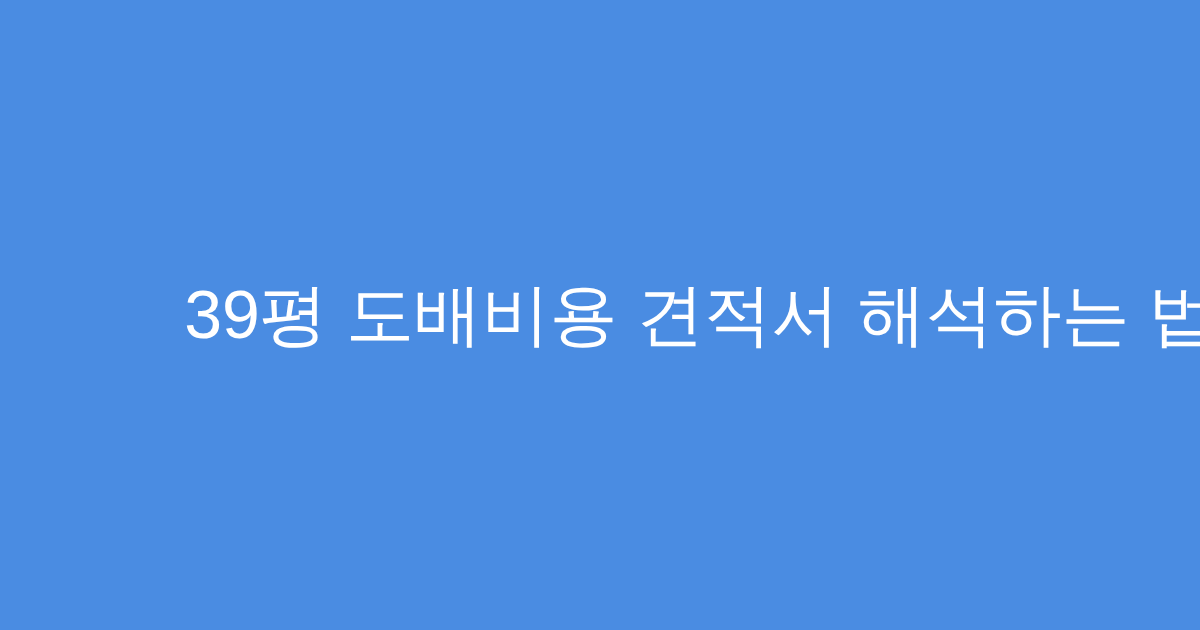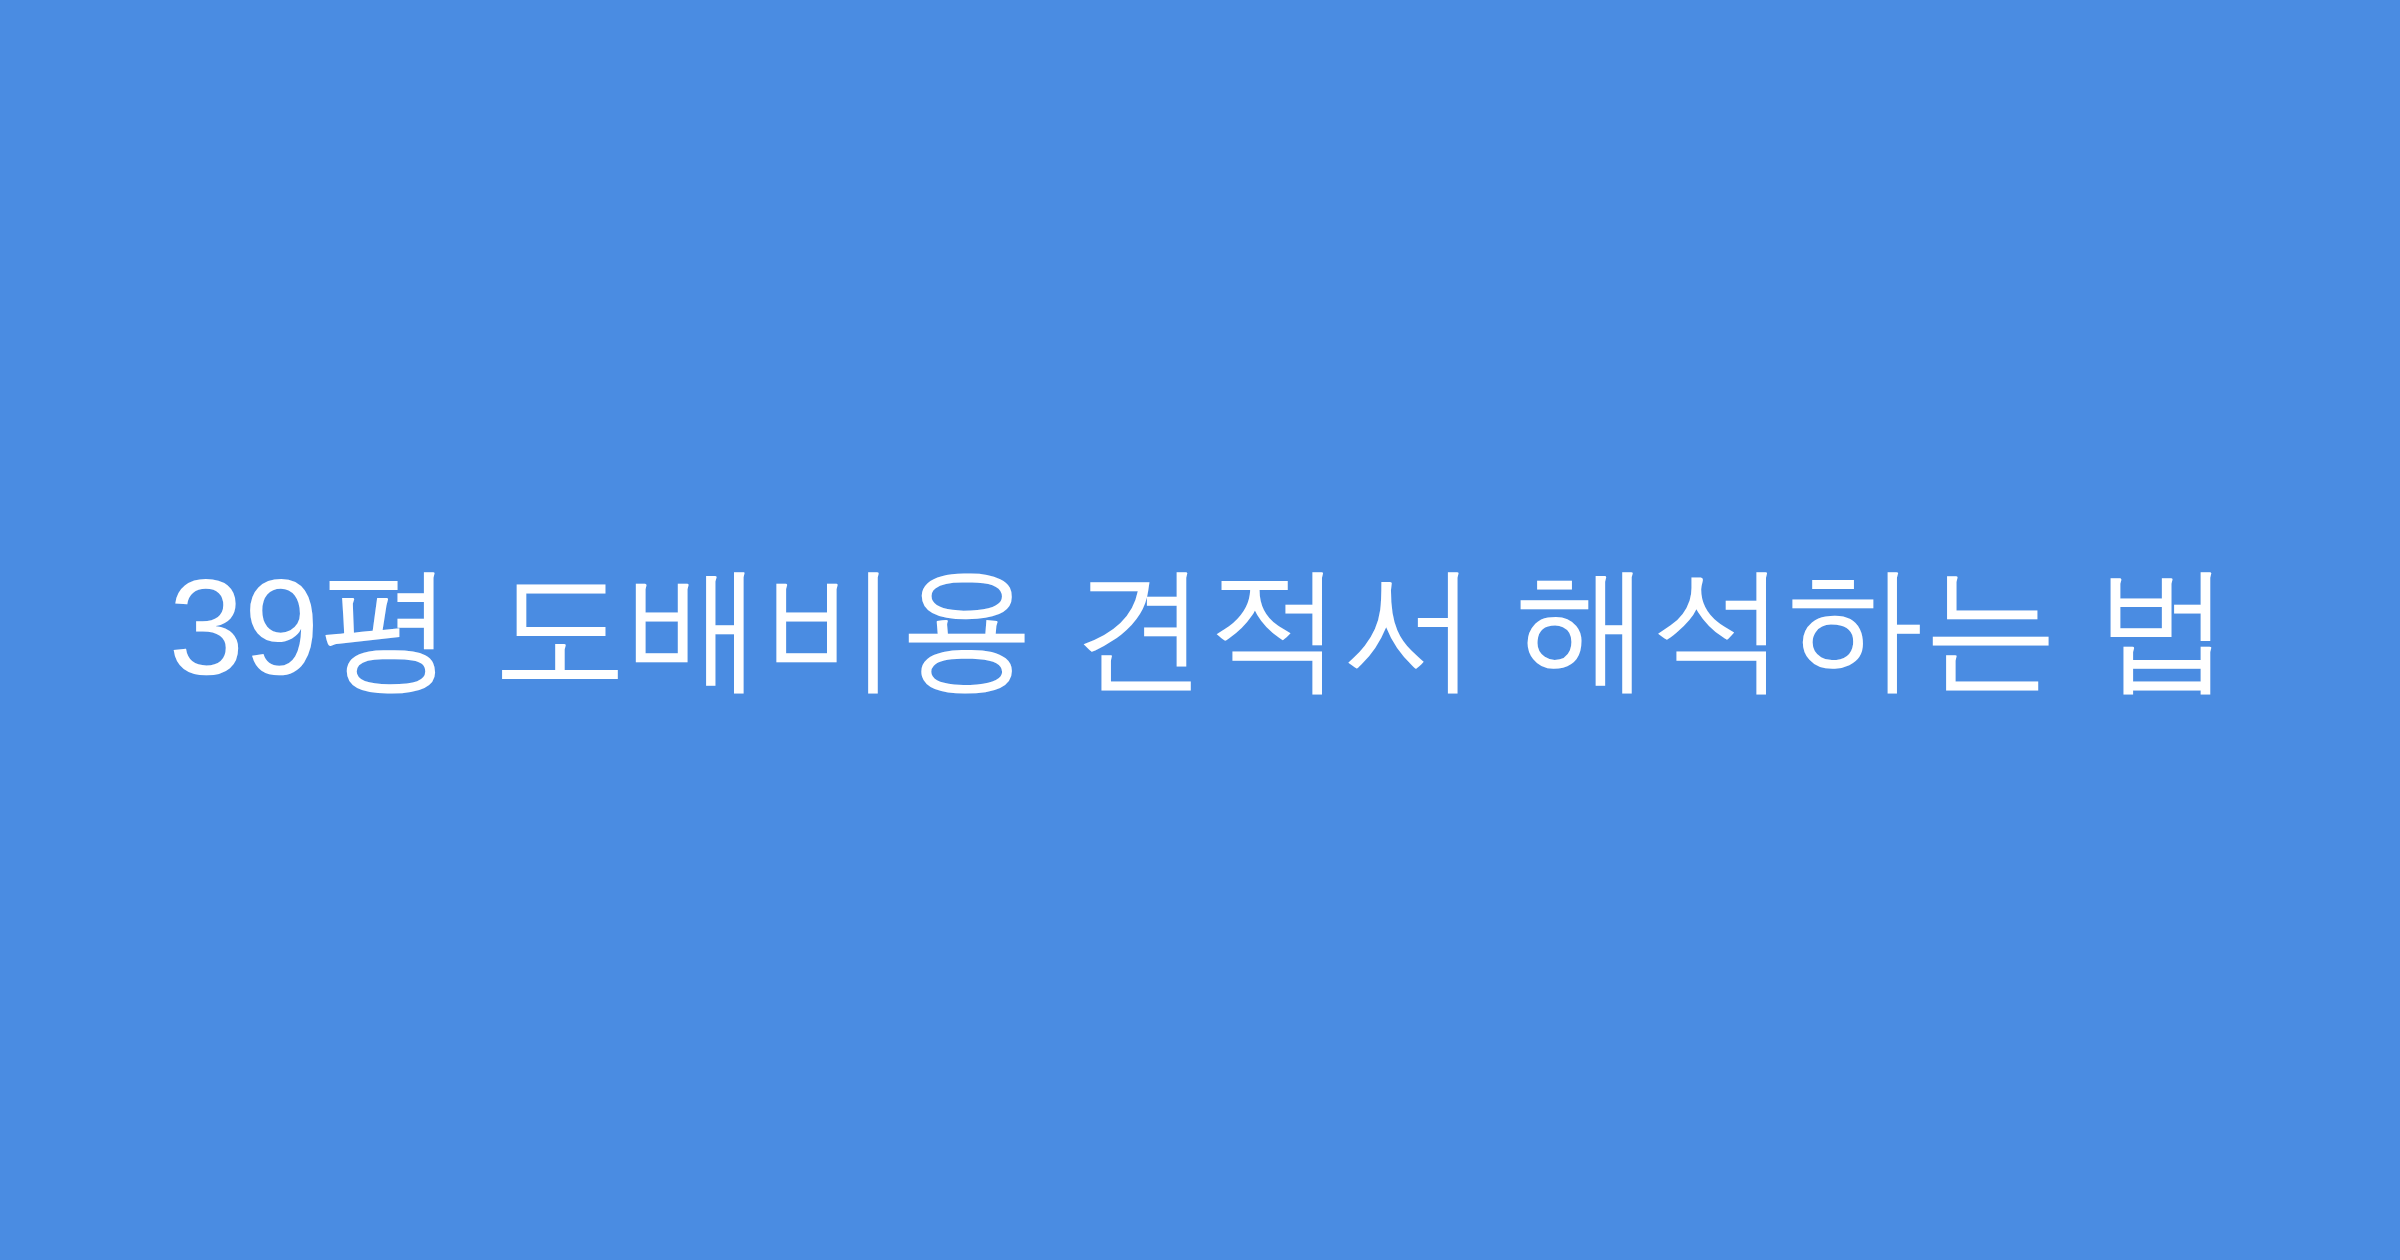--- a/index.html
+++ b/index.html
@@ -15,21 +15,21 @@
     font-family: "Liberation Sans", "DejaVu Sans", sans-serif;
   }
 
   .og-card {
     position: relative;
     box-sizing: border-box;
     width: 1200px;
     height: 630px;
     display: flex;
     align-items: center;
-    justify-content: center;
+    justify-content: flex-end;
     background-color: #4a8ce2;
   }
 
   .headline-wrap {
     width: 1000px;
     display: flex;
     align-items: center;
     justify-content: center;
     text-align: center;
   }

